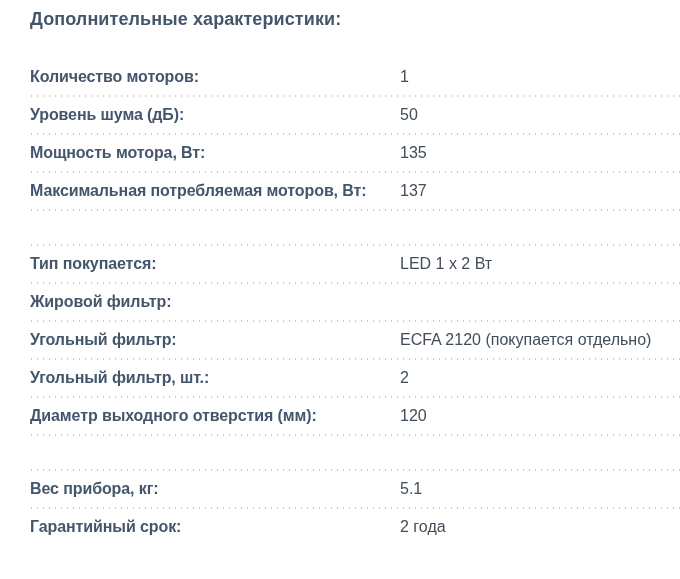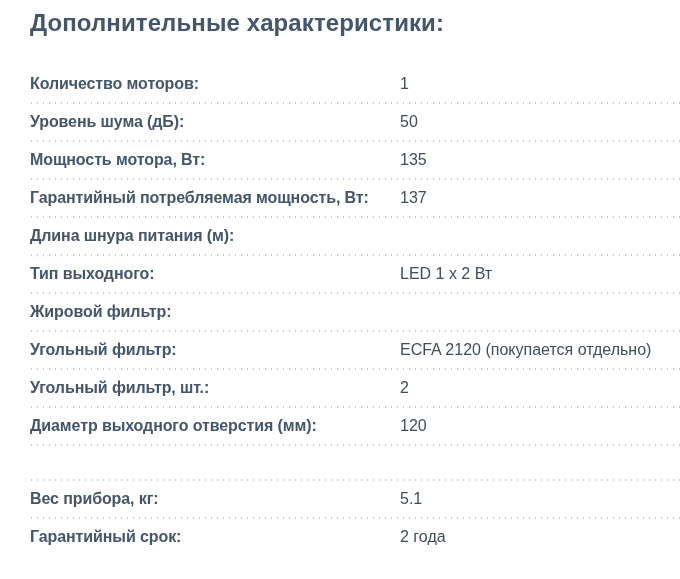--- a/index.html
+++ b/index.html
@@ -16,21 +16,21 @@
   body {
     width: 680px;
     height: 579px;
     overflow: hidden;
     font-family: "Liberation Sans", "DejaVu Sans", sans-serif;
   }
   .specs-wrap {
     padding: 9px 0 0 30px;
   }
   .section-title {
-    font-size: 24px;
+    font-size: 18px;
     font-weight: bold;
     color: var(--c-heading);
     letter-spacing: 0.1px;
     margin-bottom: 29px;
   }
   .spec-table {
     width: 100%;
   }
   .spec-row {
     display: flex;
@@ -90,31 +90,30 @@
     <span class="spec-label">Уровень шума (дБ):</span>
     <span class="spec-value">50</span>
   </div>
 
   <div class="spec-row">
     <span class="spec-label">Мощность мотора, Вт:</span>
     <span class="spec-value">135</span>
   </div>
 
   <div class="spec-row">
-    <span class="spec-label">Гарантийный потребляемая мощность, Вт:</span>
+    <span class="spec-label">Максимальная потребляемая моторов, Вт:</span>
     <span class="spec-value">137</span>
   </div>
 
 
   <div class="spec-row">
-    <span class="spec-label">Длина шнура питания (м):</span>
   </div>
 
   <div class="spec-row">
-    <span class="spec-label">Тип выходного:</span>
+    <span class="spec-label">Тип покупается:</span>
     <span class="spec-value">LED 1 x 2 Вт</span>
   </div>
 
   <div class="spec-row">
     <span class="spec-label">Жировой фильтр:</span>
   </div>
 
   <div class="spec-row">
     <span class="spec-label">Угольный фильтр:</span>
     <span class="spec-value">ECFA 2120 (покупается отдельно)</span>

